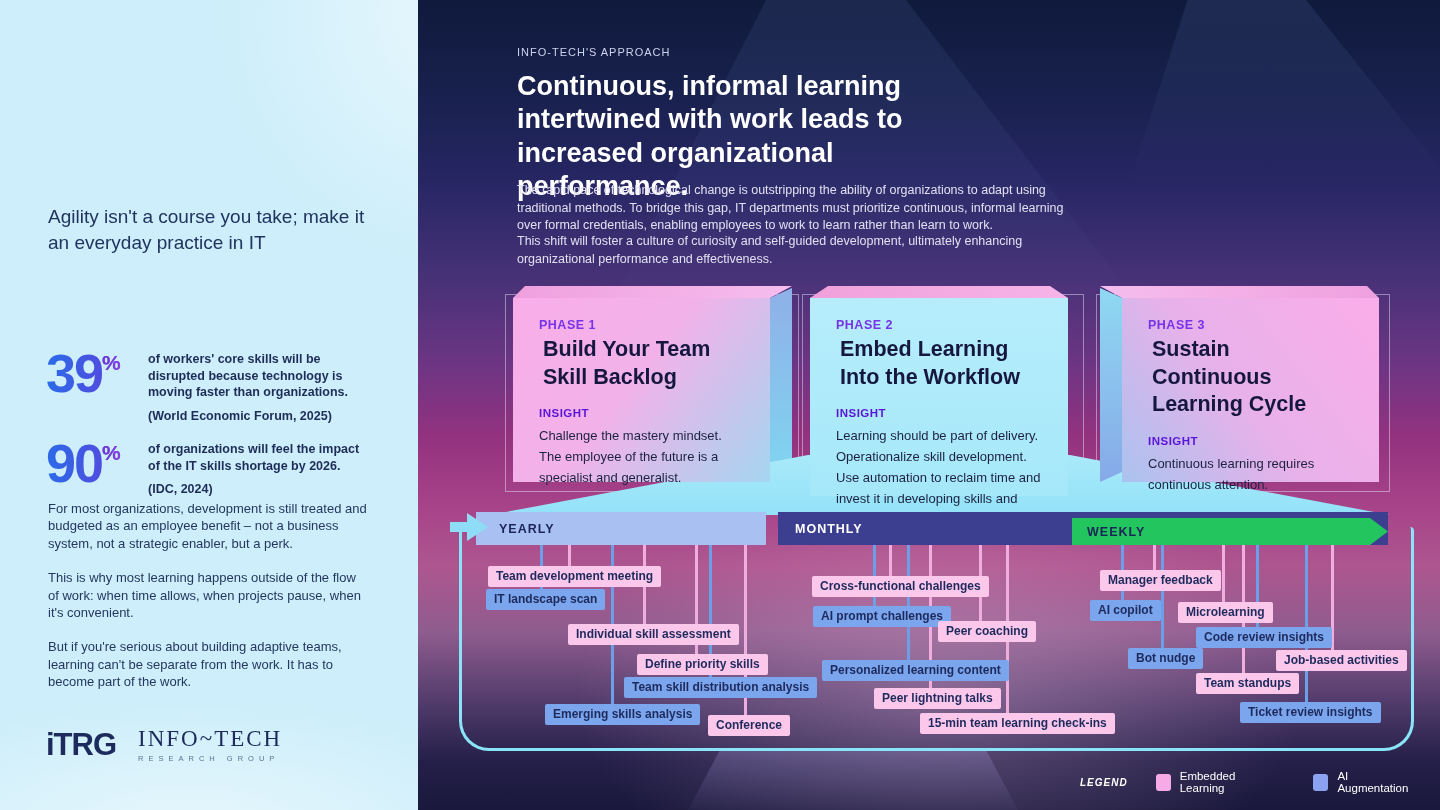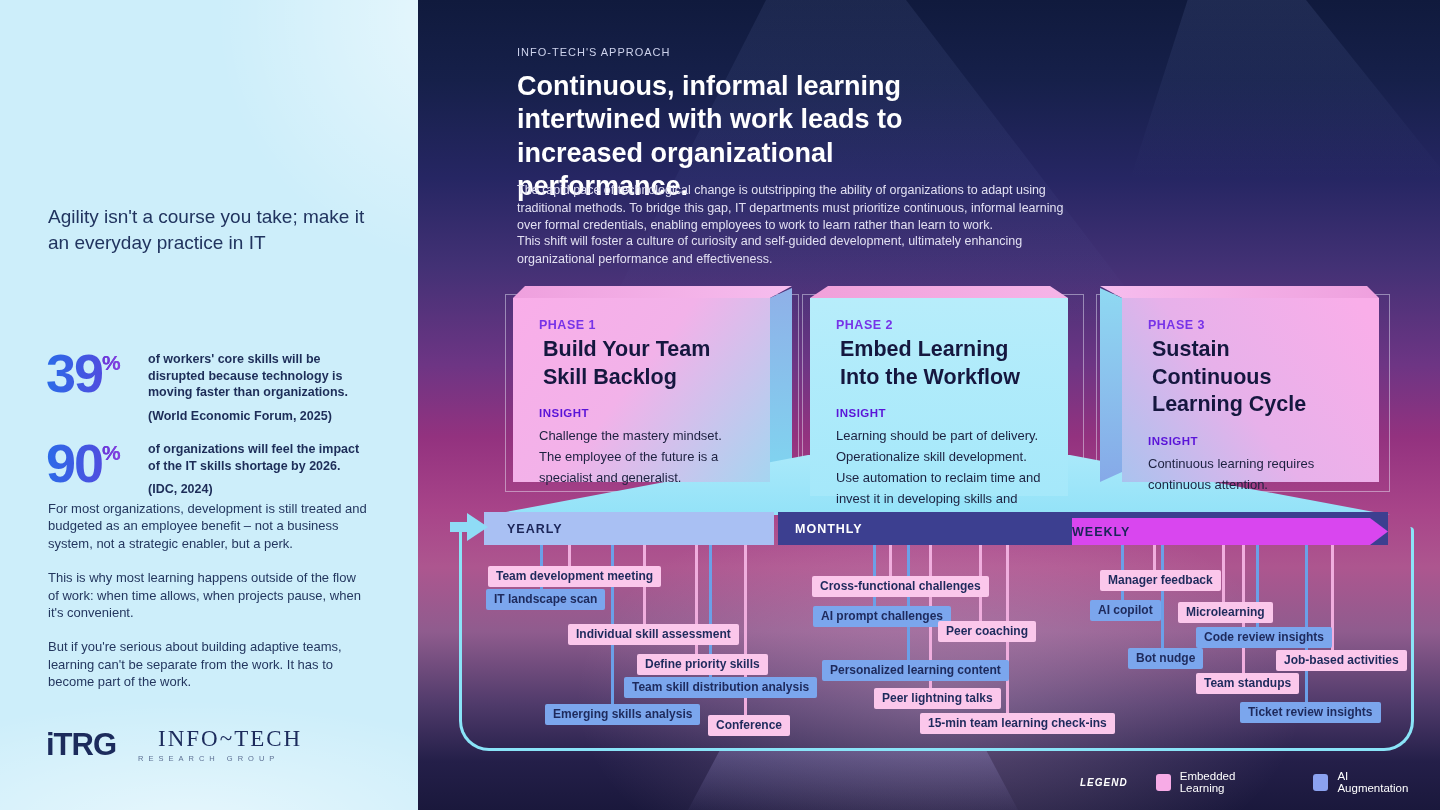--- a/index.html
+++ b/index.html
@@ -23,21 +23,21 @@
     -webkit-background-clip:text;background-clip:text;color:transparent;letter-spacing:-2px;}
   .stat-pct{font-size:21px;letter-spacing:0;vertical-align:22px;
     background:linear-gradient(90deg,#6d35d8,#8a3fe0);-webkit-background-clip:text;background-clip:text;color:transparent;}
   .stat-text{font-size:12.5px;line-height:1.32;font-weight:bold;color:#1d2d58;margin:3px 0 0 0;width:222px;}
   .stat-src{font-size:12.5px;color:#1d2d58;margin:8px 0 0 0;font-weight:bold;}
   .lp-paras{position:absolute;left:48px;top:500px;width:322px;}
   .lp-paras p{margin:0 0 17px 0;font-size:13px;line-height:1.34;color:#24375f;}
   .brand{position:absolute;left:46px;top:726px;display:flex;align-items:center;gap:22px;}
   .brand-itrg{font-size:31px;font-weight:bold;color:#1c2b5c;letter-spacing:-1px;}
   .brand-it{display:flex;flex-direction:column;}
-  .brand-name{font-family:"Liberation Serif","DejaVu Serif",serif;font-size:23px;color:#1c2b5c;letter-spacing:2px;margin-left:20px;}
+  .brand-name{font-family:"Liberation Serif","DejaVu Serif",serif;font-size:23px;color:#1c2b5c;letter-spacing:2px;}
   .brand-sub{font-size:7.5px;letter-spacing:5px;color:#5d7094;margin-top:2px;}
   
   .right-panel{position:absolute;left:418px;top:0;width:1022px;height:810px;
     background:
       radial-gradient(ellipse 560px 320px at 51% 86%, rgba(255,205,238,.28), rgba(255,205,238,0) 65%),
       linear-gradient(180deg,#101a3d 0%,#16204a 10%,#262663 22%,#433175 33%,#6d3584 45%,#93327f 54%,#a84489 63%,#ad568f 70%,#8f5c8e 78%,#4f3a6a 87%,#241f49 94%,#1a183c 100%);}
   .beam{position:absolute;top:0;pointer-events:none;}
   .beam1{left:180px;width:560px;height:330px;background:linear-gradient(180deg,rgba(140,160,230,.10),rgba(140,160,230,0));clip-path:polygon(30% 0,55% 0,100% 100%,0 100%);}
   .beam2{left:712px;width:320px;height:180px;background:linear-gradient(180deg,rgba(140,160,230,.12),rgba(140,160,230,0));clip-path:polygon(18% 0,55% 0,100% 100%,0 100%);}
   .podium{position:absolute;left:270px;top:748px;width:330px;height:62px;
@@ -69,25 +69,25 @@
   .card-pad{padding:20px 24px 0 26px;}
   .phase-label{font-size:12.5px;font-weight:bold;letter-spacing:.5px;color:#7733e8;margin:0;}
   .phase-title{font-size:21.5px;line-height:1.28;font-weight:bold;color:#15173f;margin:4px 0 0 4px;}
   .insight-label{font-size:11.5px;font-weight:bold;letter-spacing:.5px;color:#5a14d8;margin:16px 0 0 0;}
   .insight-text{font-size:13px;line-height:1.62;color:#1d2140;margin:6px 0 0 0;}
   
   .tl-container{position:absolute;left:41px;top:527px;width:949px;height:221px;z-index:0;
     border:3px solid #8ae4f8;border-top:none;border-radius:4px 4px 30px 30px;}
   .tl-arrow{position:absolute;left:32px;top:509px;z-index:4;}
   .tl-seg{position:absolute;top:512px;height:33px;z-index:3;display:flex;align-items:center;box-sizing:border-box;}
-  .seg-yearly{left:66px;width:290px;background:#a9c0f3;color:#1b2558;padding-left:23px;font-size:12.5px;font-weight:bold;letter-spacing:1px;}
+  .seg-yearly{left:58px;width:290px;background:#a9c0f3;color:#1b2558;padding-left:23px;font-size:12.5px;font-weight:bold;letter-spacing:1px;}
   .seg-monthly{left:360px;width:294px;background:#3c3f90;color:#ffffff;padding-left:17px;font-size:12.5px;font-weight:bold;letter-spacing:1px;}
   .seg-weekly{left:654px;width:316px;background:#3c3f90;}
-  .seg-weekly-inner{position:absolute;left:0;top:6px;height:27px;width:100%;background:#d946ef;color:#1b2558;
-    display:flex;align-items:center;padding-left:0;font-size:12.5px;font-weight:bold;letter-spacing:1px;box-sizing:border-box;
+  .seg-weekly-inner{position:absolute;left:0;top:6px;height:27px;width:100%;background:#22c55e;color:#1b2558;
+    display:flex;align-items:center;padding-left:15px;font-size:12.5px;font-weight:bold;letter-spacing:1px;box-sizing:border-box;
     clip-path:polygon(0 0,calc(100% - 18px) 0,100% 50%,calc(100% - 18px) 100%,0 100%);}
   .cl{position:absolute;top:545px;width:3px;z-index:2;}
   .cl.pink{background:#f0aede;} .cl.blue{background:#6ba0e8;}
   .tag{position:absolute;z-index:5;font-size:12px;font-weight:bold;color:#1e2a5c;
     padding:3px 8px 4px 8px;border-radius:2px;white-space:nowrap;}
   .tag.pink{background:#fbc7eb;} .tag.blue{background:#7ba6ed;}
   
   .legend{position:absolute;left:662px;top:770px;display:flex;align-items:center;gap:14px;z-index:3;}
   .legend-title{font-size:10px;font-weight:bold;letter-spacing:1px;color:#ffffff;margin-right:14px;font-style:italic;}
   .legend-item{display:flex;align-items:center;gap:9px;margin-right:28px;}

